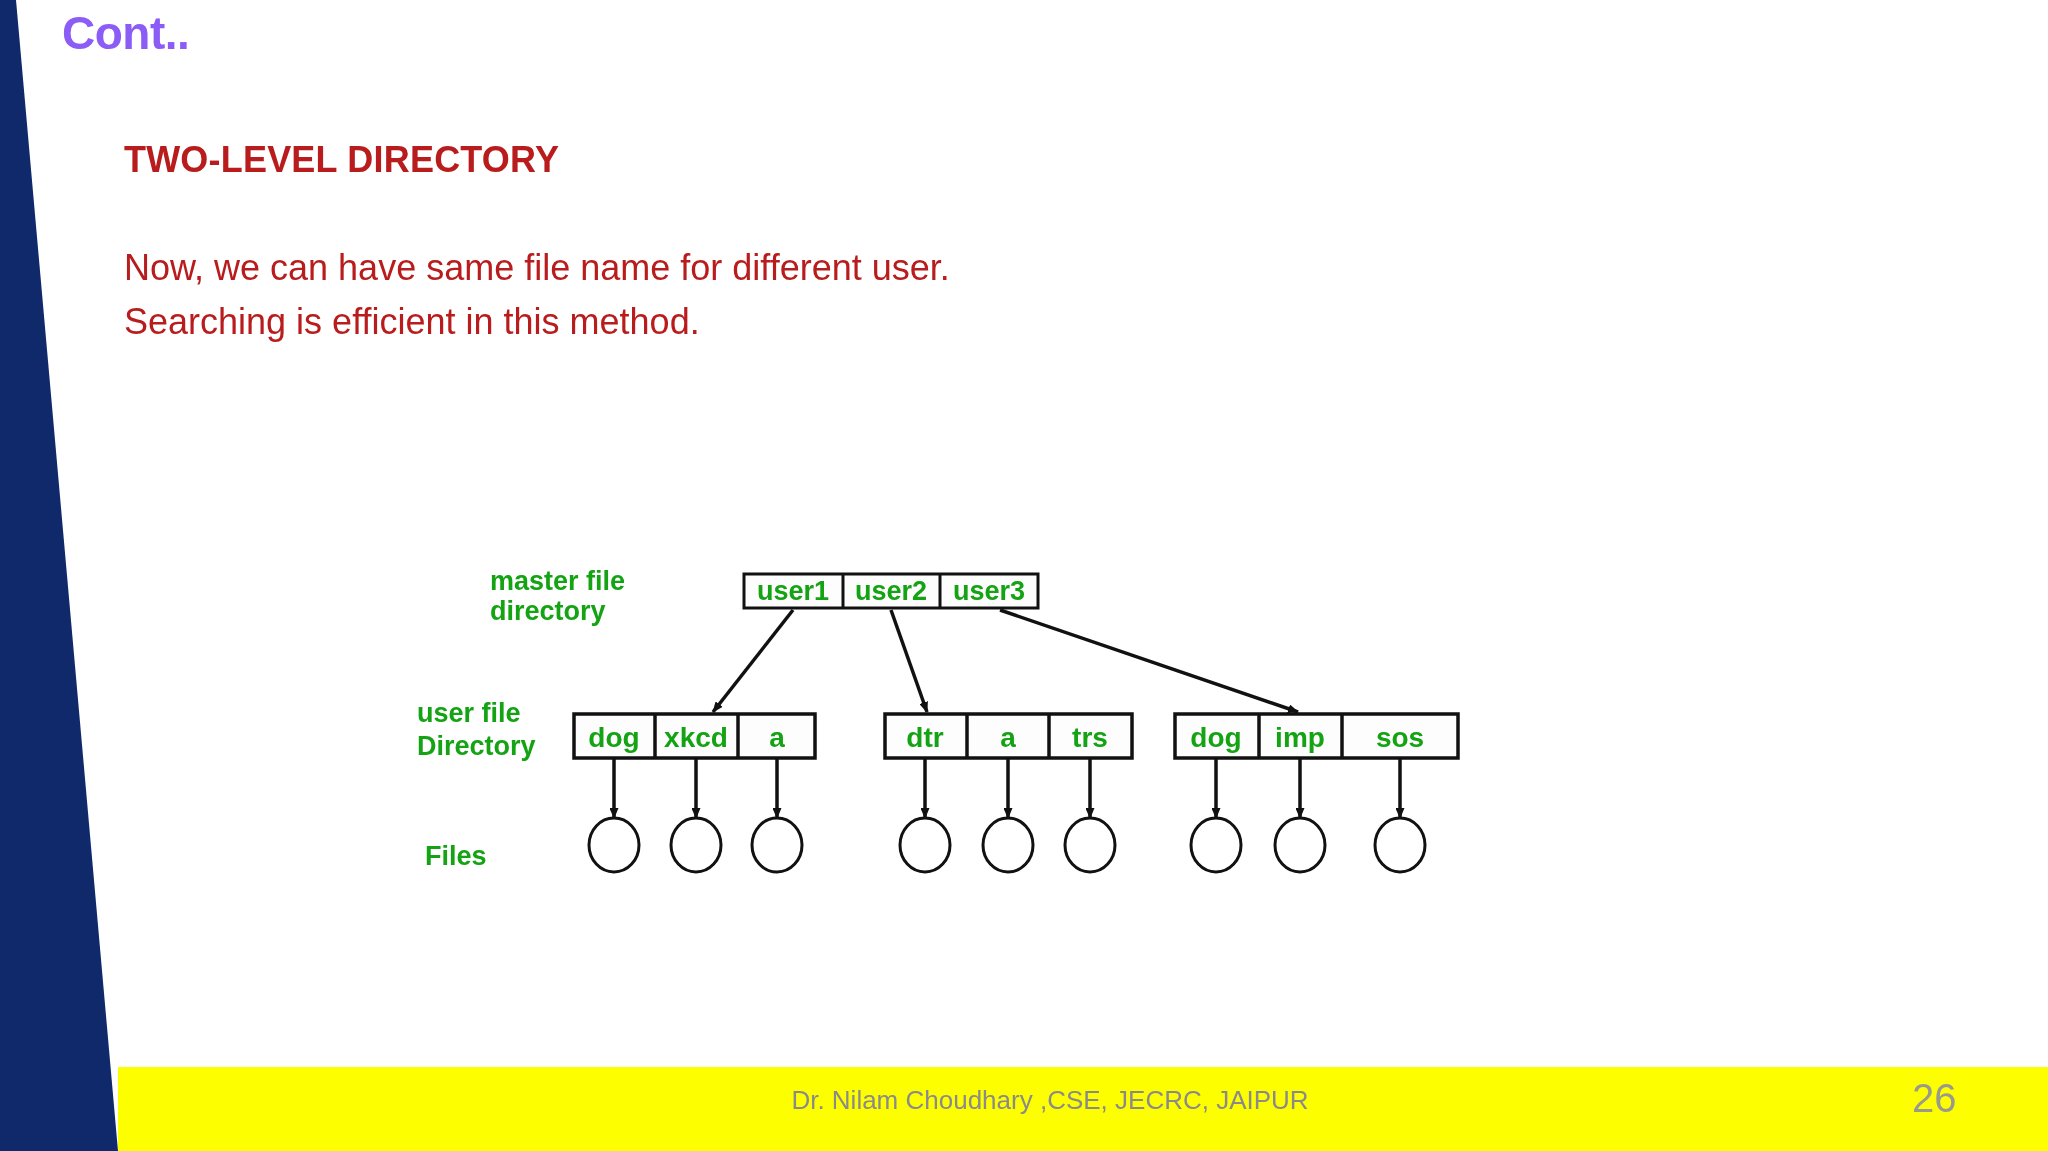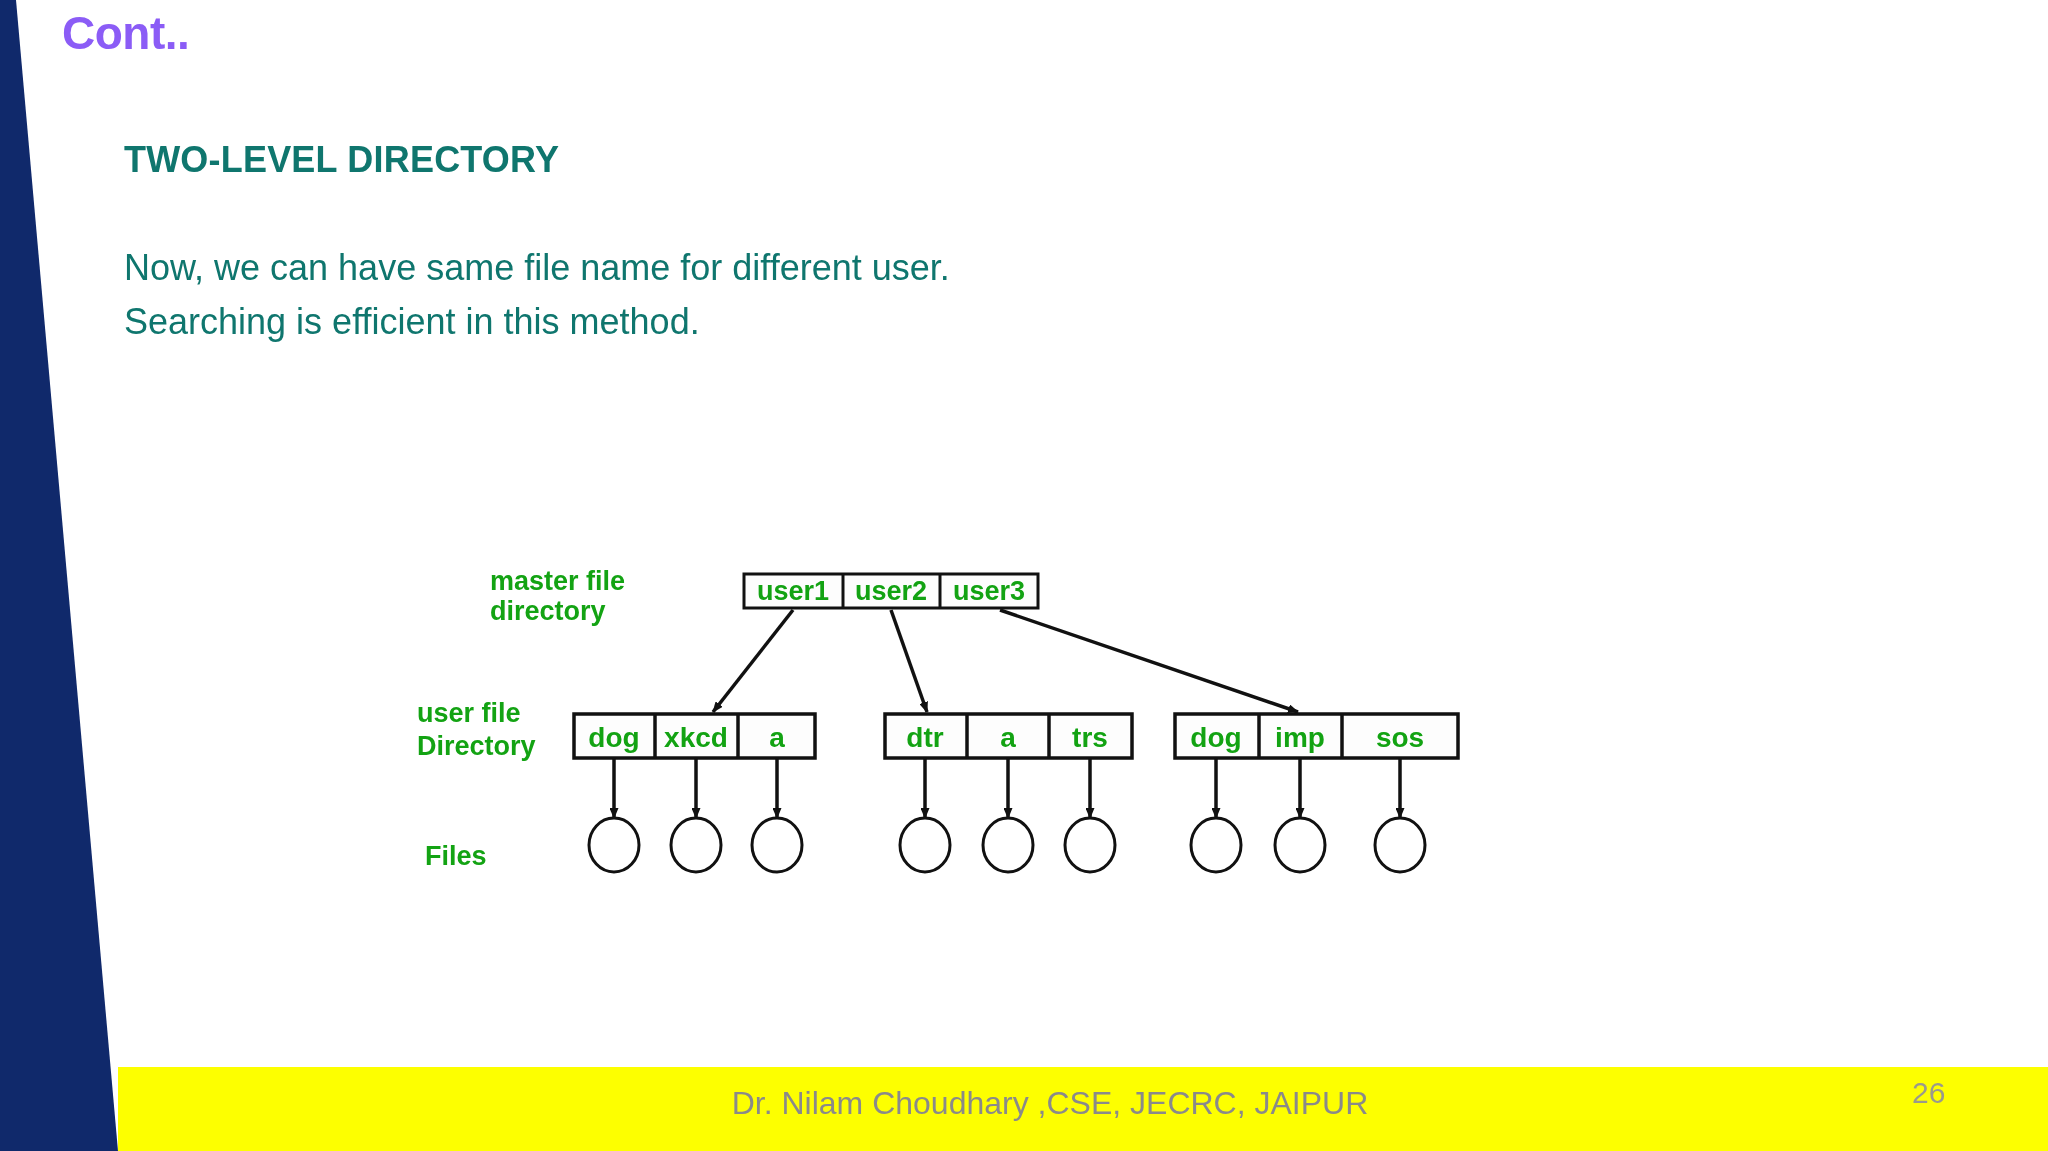--- a/index.html
+++ b/index.html
@@ -42,21 +42,21 @@
   
   #body-text {
     position: absolute;
     left: 124px;
     top: 133px;
     width: 1800px;
     z-index: 3;
   }
   .body-line {
     font-size: 36px;
-    color: #0f766e;
+    color: #b91c1c;
     line-height: 54px;
     white-space: nowrap;
   }
   .body-line.heading {
     font-weight: bold;
     font-size: 36px;
     letter-spacing: 0.2px;
   }
   .body-line.spacer {
     height: 54px;
@@ -85,30 +85,30 @@
     height: 84px;
     background: #fdff00;
     z-index: 2;
   }
   #footer-text {
     position: absolute;
     left: 600px;
     top: 1085px;
     width: 900px;
     text-align: center;
-    font-size: 32px;
+    font-size: 26px;
     color: #8a8a8a;
     z-index: 4;
     white-space: nowrap;
   }
   #page-number {
     position: absolute;
     left: 1912px;
     top: 1076px;
-    font-size: 30px;
+    font-size: 40px;
     color: #9a9a8c;
     z-index: 4;
   }
 </style>
 </head>
 <body>
 
 <div id="slide">
 
   <svg id="left-wedge" viewBox="0 0 200 1151" preserveAspectRatio="none">

